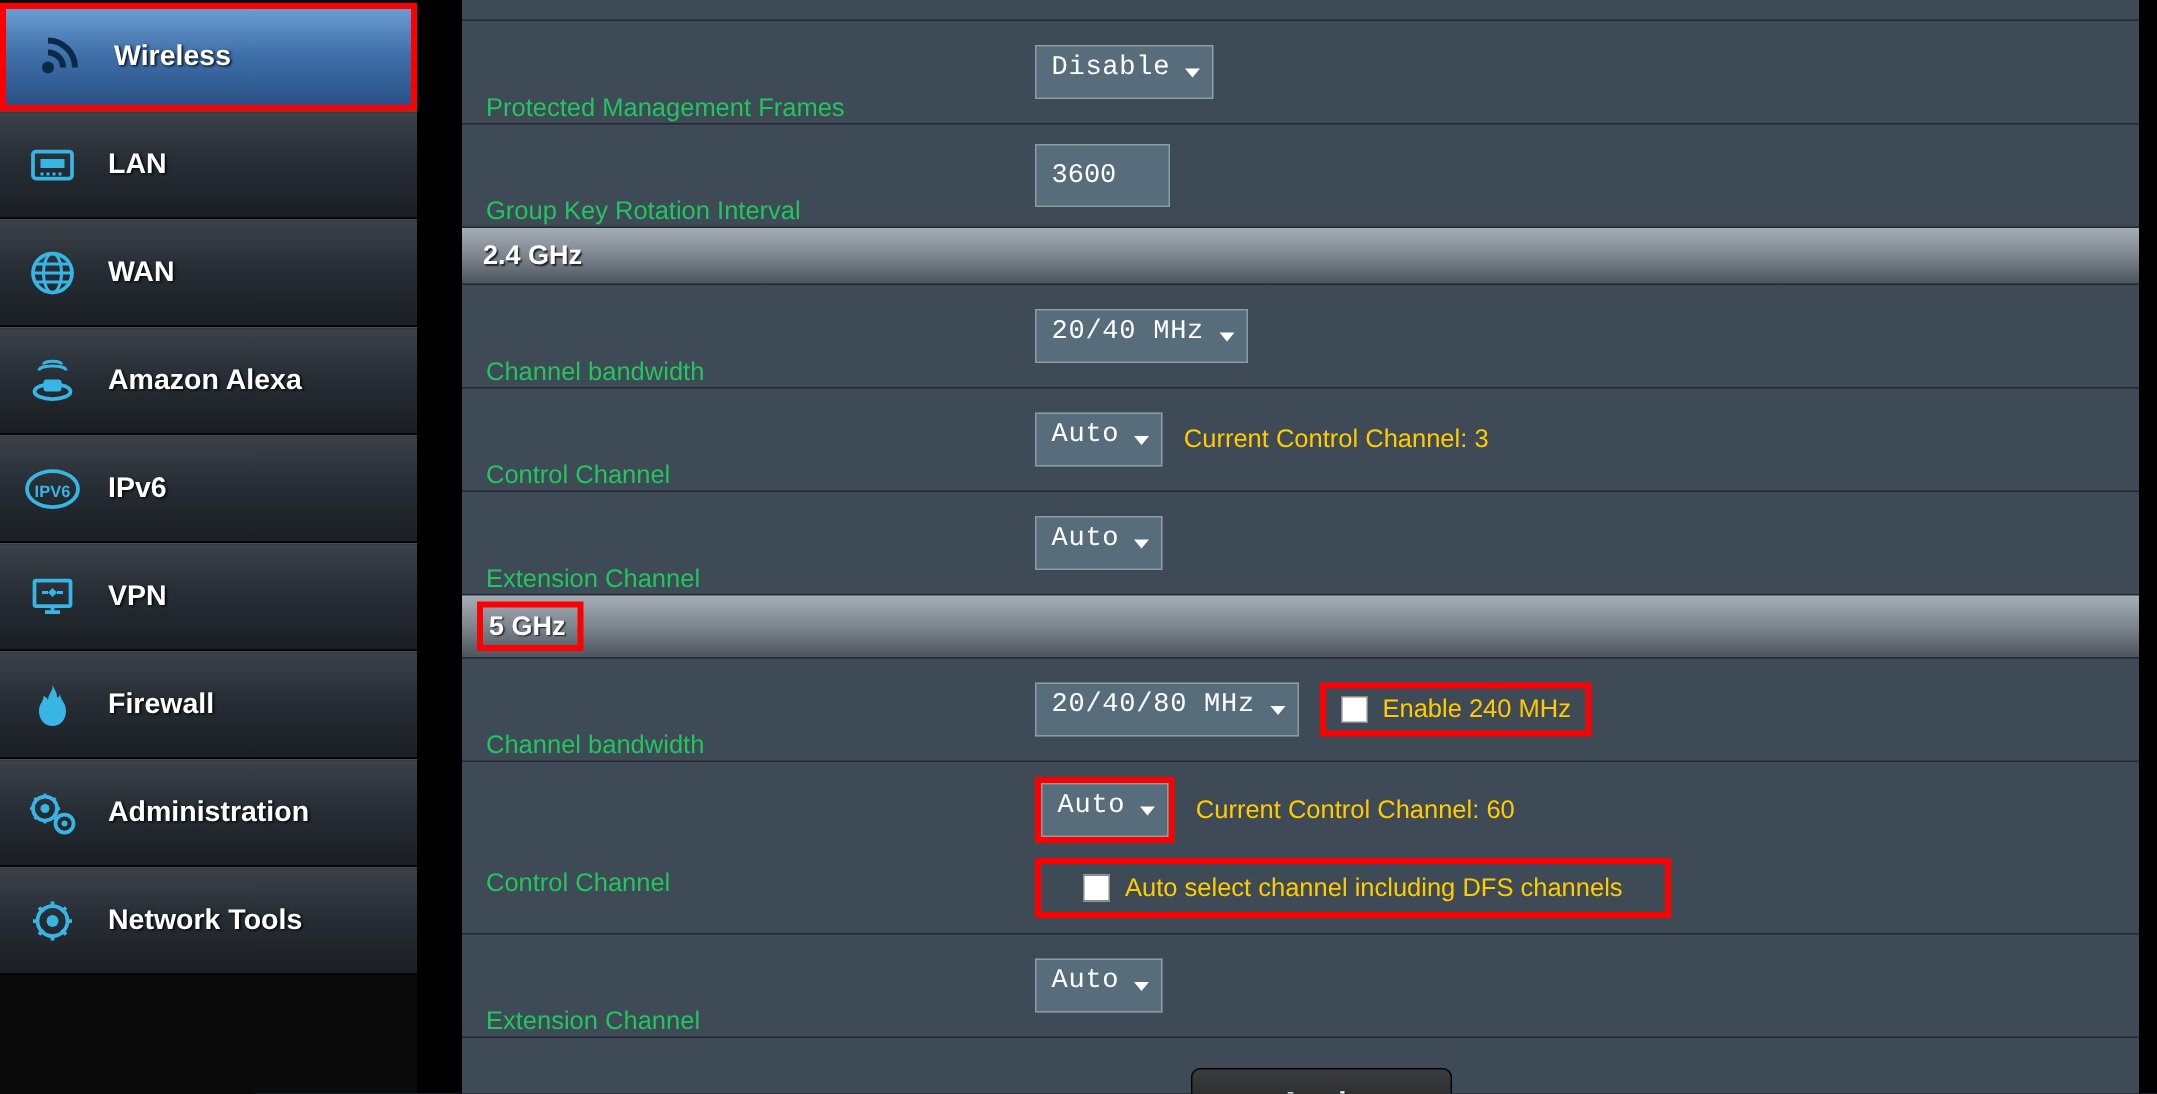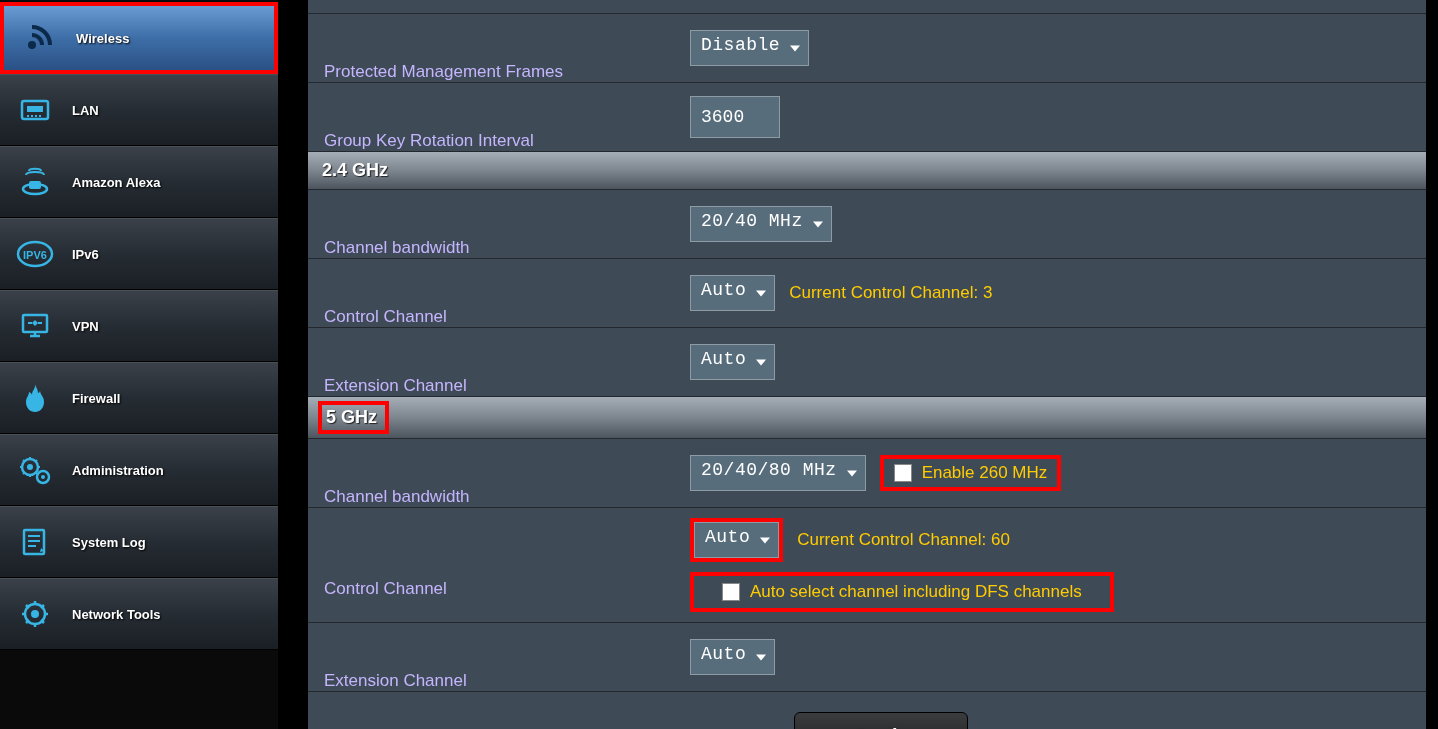--- a/index.html
+++ b/index.html
@@ -25,21 +25,21 @@
   display:flex;
   align-items:center;
   height:72px;
   padding:0 16px;
   cursor:pointer;
   background: linear-gradient(to bottom,#3a4149 0%,#262c33 50%,#1a1f25 100%);
   border-bottom:1px solid #000;
   border-top:1px solid #484f55;
 }
 .side-item .ico { width:38px; height:38px; margin-right:18px; display:flex; align-items:center; justify-content:center; }
-.side-item .lbl { color:#fff; font-size:13px; font-weight:bold; text-shadow:1px 1px 2px #000; }
+.side-item .lbl { color:#fff; font-size:19px; font-weight:bold; text-shadow:1px 1px 2px #000; }
 .side-item.active {
   background: linear-gradient(to bottom,#6a9bd2 0%,#3e6ea7 50%,#2a5186 100%);
 }
 .side-highlight { border:4px solid #ff0000; }
 
 
 .main {
   flex:1;
   background:#000;
   padding:0 0 0 30px;
@@ -50,21 +50,21 @@
 }
 .row {
   display:flex;
   align-items:center;
   border-bottom:1px solid #22282e;
   min-height:59px;
   padding:0 12px;
 }
 .row .label-cell {
   width:370px;
-  color:#c4b5fd;
+  color:#22c55e;
   font-size:17px;
   padding-left:4px;
   margin-top:48px;
 }
 .row .value-cell {
   flex:1;
   display:flex;
   align-items:center;
   gap:14px;
   flex-wrap:wrap;
@@ -165,20 +165,32 @@
             <line x1="10" y1="22" x2="10" y2="24" stroke="#37b6e6" stroke-width="2"></line>
             <line x1="14" y1="22" x2="14" y2="24" stroke="#37b6e6" stroke-width="2"></line>
             <line x1="18" y1="22" x2="18" y2="24" stroke="#37b6e6" stroke-width="2"></line>
             <line x1="22" y1="22" x2="22" y2="24" stroke="#37b6e6" stroke-width="2"></line>
           </svg>
       </span>
       <span class="lbl">LAN</span>
     </div>
     <div class="side-item">
       <span class="ico">
+        <svg width="34" height="34" viewBox="0 0 34 34">
+            <circle cx="17" cy="17" r="13" fill="none" stroke="#37b6e6" stroke-width="2.5"></circle>
+            <ellipse cx="17" cy="17" rx="6" ry="13" fill="none" stroke="#37b6e6" stroke-width="2"></ellipse>
+            <line x1="4" y1="17" x2="30" y2="17" stroke="#37b6e6" stroke-width="2"></line>
+            <line x1="6" y1="11" x2="28" y2="11" stroke="#37b6e6" stroke-width="2"></line>
+            <line x1="6" y1="23" x2="28" y2="23" stroke="#37b6e6" stroke-width="2"></line>
+          </svg>
+      </span>
+      <span class="lbl">WAN</span>
+    </div>
+    <div class="side-item">
+      <span class="ico">
         <svg width="38" height="34" viewBox="0 0 38 34">
             <ellipse cx="19" cy="24" rx="12" ry="5" fill="none" stroke="#37b6e6" stroke-width="2.5"></ellipse>
             <path d="M10 10c0-4 18-4 18 0" fill="none" stroke="#37b6e6" stroke-width="2"></path>
             <path d="M13 6c0-3 12-3 12 0" fill="none" stroke="#37b6e6" stroke-width="2"></path>
             <rect x="13" y="16" width="12" height="8" rx="2" fill="#37b6e6"></rect>
           </svg>
       </span>
       <span class="lbl">Amazon Alexa</span>
     </div>
     <div class="side-item">
@@ -218,32 +230,20 @@
             <circle cx="27" cy="24" r="6" fill="none" stroke="#37b6e6" stroke-width="2.5"></circle>
             <circle cx="27" cy="24" r="2" fill="#37b6e6"></circle>
             <path d="M14 4v3M14 21v3M4 14h3M21 14h3M7 7l2 2M19 19l2 2M7 21l2-2M19 9l2-2" stroke="#37b6e6" stroke-width="2"></path>
           </svg>
       </span>
       <span class="lbl">Administration</span>
     </div>
     <div class="side-item">
       <span class="ico">
         <svg width="34" height="34" viewBox="0 0 34 34">
-            <rect x="6" y="5" width="20" height="24" rx="1" fill="none" stroke="#37b6e6" stroke-width="2.5"></rect>
-            <line x1="10" y1="11" x2="22" y2="11" stroke="#37b6e6" stroke-width="2"></line>
-            <line x1="10" y1="16" x2="22" y2="16" stroke="#37b6e6" stroke-width="2"></line>
-            <line x1="10" y1="21" x2="18" y2="21" stroke="#37b6e6" stroke-width="2"></line>
-            <path d="M20 20l6 6-4 1 1-4z" fill="#37b6e6"></path>
-          </svg>
-      </span>
-      <span class="lbl">System Log</span>
-    </div>
-    <div class="side-item">
-      <span class="ico">
-        <svg width="34" height="34" viewBox="0 0 34 34">
             <circle cx="17" cy="17" r="10" fill="none" stroke="#37b6e6" stroke-width="2.5"></circle>
             <circle cx="17" cy="17" r="4" fill="#37b6e6"></circle>
             <path d="M17 4v4M17 26v4M4 17h4M26 17h4M8 8l3 3M23 23l3 3M8 26l3-3M23 11l3-3" stroke="#37b6e6" stroke-width="2.5"></path>
           </svg>
       </span>
       <span class="lbl">Network Tools</span>
     </div>
   </div>
 
   <div class="main">
@@ -300,21 +300,21 @@
       <div class="section-header"><span class="hl">5 GHz</span></div>
 
       <div class="row">
         <div class="label-cell">Channel bandwidth</div>
         <div class="value-cell">
           <div class="sel mono">
               <span>20/40/80 MHz</span>
             </div>
           <span class="hl-box">
             <span class="chk"></span>
-            <span class="hint">Enable 260 MHz</span>
+            <span class="hint">Enable 240 MHz</span>
           </span>
         </div>
       </div>
 
       <div class="row">
         <div class="label-cell">Control Channel</div>
         <div class="value-cell">
           <div style="display:flex;flex-direction:column;gap:10px;">
             <div style="display:flex;align-items:center;gap:14px;">
               <span class="hl-wrap">

